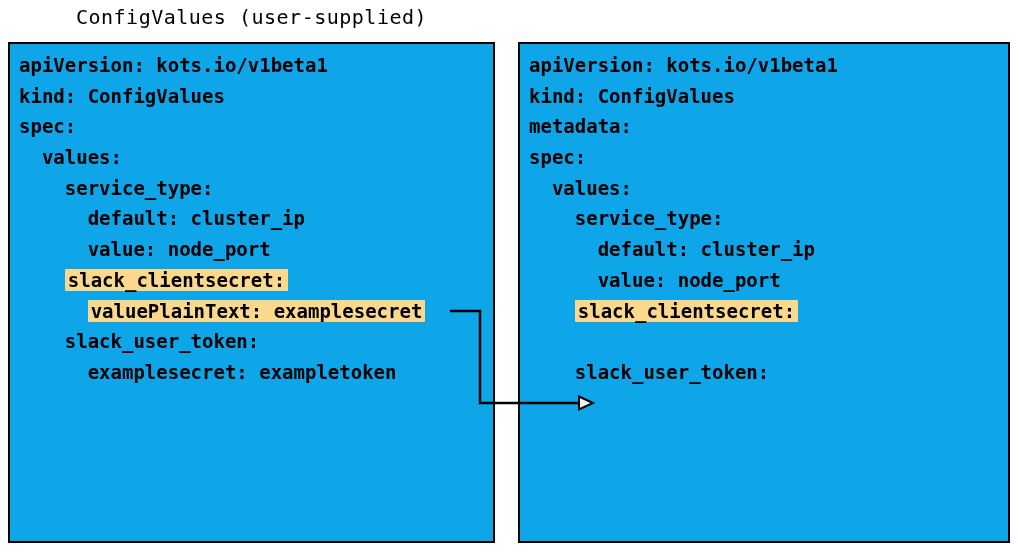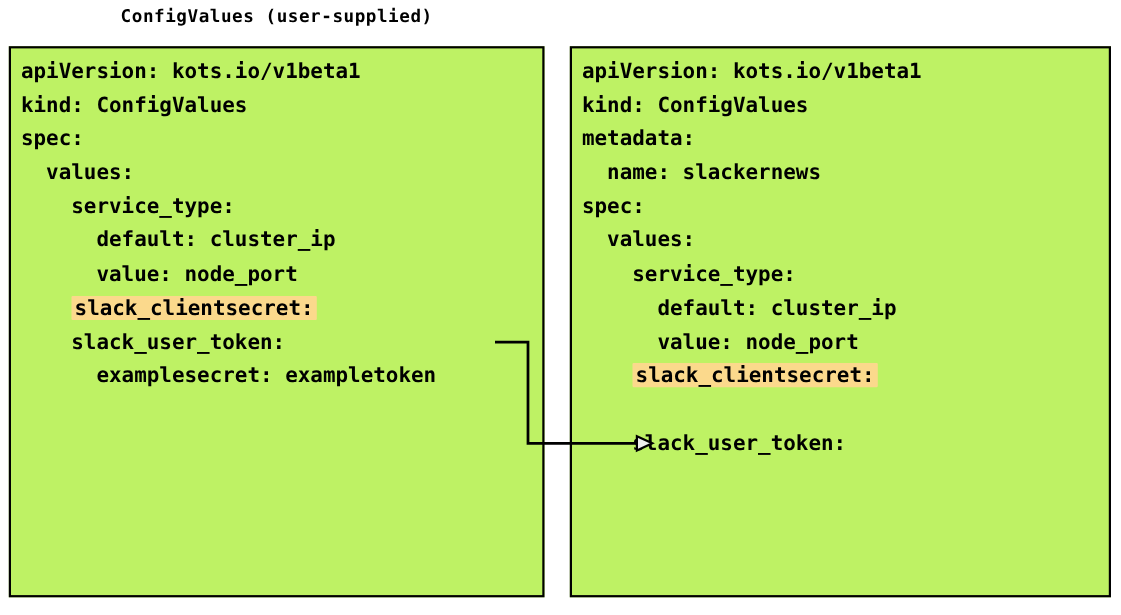--- a/index.html
+++ b/index.html
@@ -14,33 +14,33 @@
     background: #ffffff;
     font-family: "DejaVu Sans Mono", "Liberation Mono", monospace;
     overflow: hidden;
   }
   .panel-title {
     position: absolute;
     top: 5px;
     height: 26px;
     text-align: center;
     font-family: "DejaVu Sans Mono", "Liberation Mono", monospace;
-    font-weight: bold;
-    font-size: 16px;
+    font-weight: normal;
+    font-size: 20px;
     letter-spacing: 0.5px;
     color: #000000;
     white-space: pre;
   }
   #left-title  { left: 8px;   width: 487px; }
   #right-title { left: 518px; width: 492px; }
   .panel {
     position: absolute;
     top: 42px;
     height: 501px;
-    background: #bef264;
+    background: #0ea5e9;
     border: 2px solid #000000;
     box-sizing: border-box;
   }
   #left-panel  { left: 8px;   width: 487px; }
   #right-panel { left: 518px; width: 492px; }
   .code {
     padding: 6px 0 0 9px;
     font-family: "DejaVu Sans Mono", "Liberation Mono", monospace;
     font-weight: bold;
     font-size: 19px;
@@ -77,31 +77,31 @@
   <div class="panel" id="left-panel">
     <div class="code" id="left-code">
         <div class="line"><span></span><span class="txt">apiVersion: kots.io/v1beta1</span></div>
         <div class="line"><span></span><span class="txt">kind: ConfigValues</span></div>
         <div class="line"><span></span><span class="txt">spec:</span></div>
         <div class="line"><span>  </span><span class="txt">values:</span></div>
         <div class="line"><span>    </span><span class="txt">service_type:</span></div>
         <div class="line"><span>      </span><span class="txt">default: cluster_ip</span></div>
         <div class="line"><span>      </span><span class="txt">value: node_port</span></div>
         <div class="line"><span>    </span><span class="txt hl">slack_clientsecret:</span></div>
+        <div class="line"><span>      </span><span class="txt hl">valuePlainText: examplesecret</span></div>
         <div class="line"><span>    </span><span class="txt">slack_user_token:</span></div>
         <div class="line"><span>      </span><span class="txt">examplesecret: exampletoken</span></div>
       </div>
   </div>
 
   <div class="panel" id="right-panel">
     <div class="code" id="right-code">
         <div class="line"><span></span><span class="txt">apiVersion: kots.io/v1beta1</span></div>
         <div class="line"><span></span><span class="txt">kind: ConfigValues</span></div>
         <div class="line"><span></span><span class="txt">metadata:</span></div>
-        <div class="line"><span>  </span><span class="txt">name: slackernews</span></div>
         <div class="line"><span></span><span class="txt">spec:</span></div>
         <div class="line"><span>  </span><span class="txt">values:</span></div>
         <div class="line"><span>    </span><span class="txt">service_type:</span></div>
         <div class="line"><span>      </span><span class="txt">default: cluster_ip</span></div>
         <div class="line"><span>      </span><span class="txt">value: node_port</span></div>
         <div class="line"><span>    </span><span class="txt hl">slack_clientsecret:</span></div>
         <div class="line"><span>      </span></div>
         <div class="line"><span>    </span><span class="txt">slack_user_token:</span></div>
         <div class="line"><span>      </span></div>
       </div>

